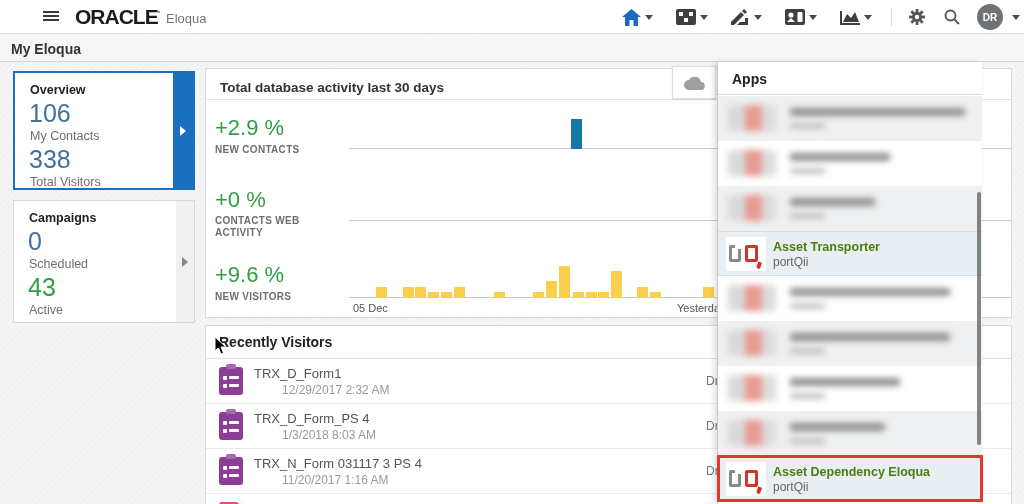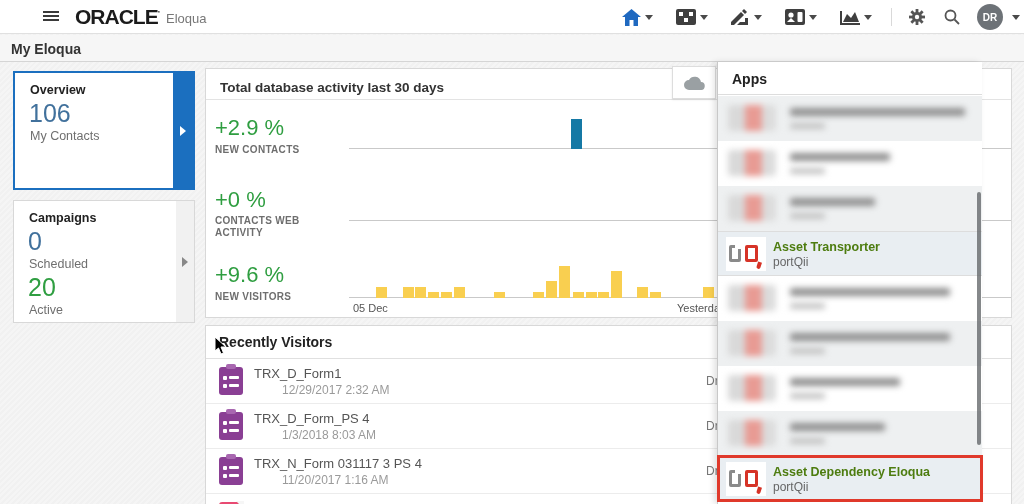--- a/index.html
+++ b/index.html
@@ -186,30 +186,32 @@
   </div>
 
   <div class="page-bar">
     <h1>My Eloqua</h1>
   </div>
 
   <div class="card overview-card">
     <div class="card-title">Overview</div>
     <div class="stat-value">106</div>
     <div class="stat-label">My Contacts</div>
+    <div class="stat-value">338</div>
+    <div class="stat-label">Total Visitors</div>
     <div class="overview-strip">
         <span class="tri-white"></span>
       </div>
   </div>
 
   <div class="card campaigns-card">
     <div class="card-title">Campaigns</div>
     <div class="stat-value">0</div>
     <div class="stat-label">Scheduled</div>
-    <div class="stat-value green">20</div>
+    <div class="stat-value green">43</div>
     <div class="stat-label">Active</div>
     <div class="campaigns-strip">
         <span class="tri-gray"></span>
       </div>
   </div>
 
   <div class="card chart-card">
     <div class="chart-header">Total database activity last 30 days</div>
     <div class="chart-divider"></div>
 

